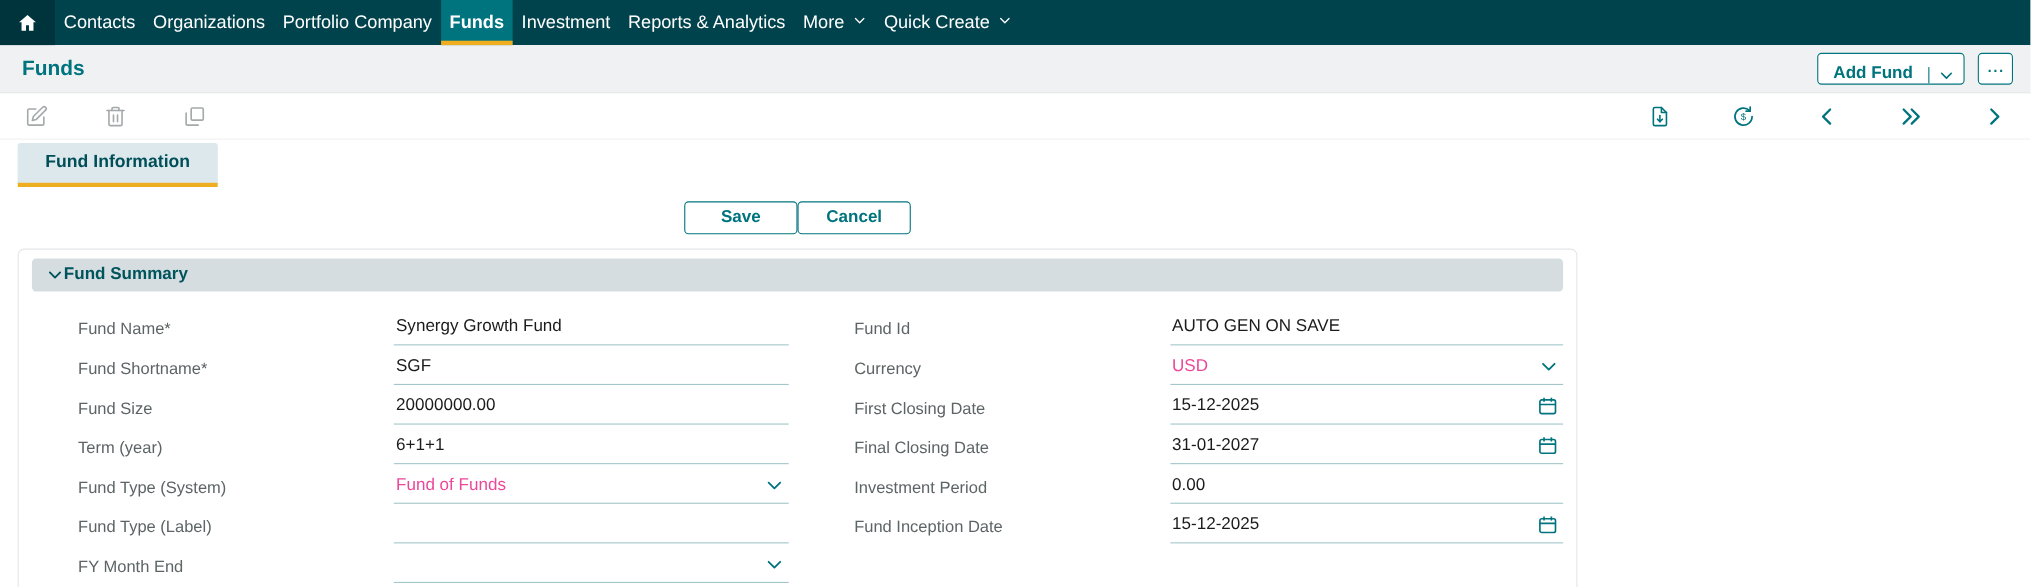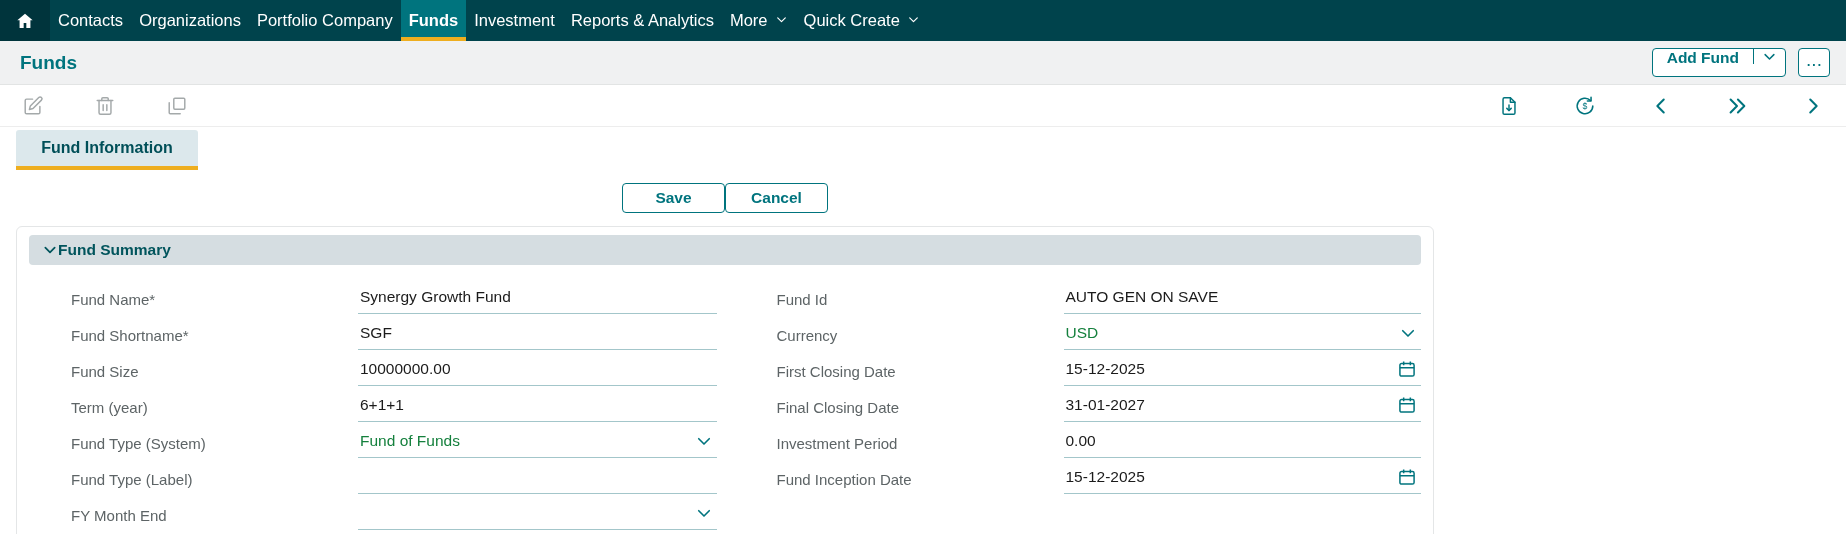--- a/index.html
+++ b/index.html
@@ -14,21 +14,21 @@
   .nav-item { display:flex; align-items:center; gap:7px; padding:0 8px; font-size:16.5px; font-weight:500;
     cursor:pointer; border-bottom:4px solid transparent; padding-top:4px; white-space:nowrap; }
   .nav-item.active { background:#00747e; border-bottom-color:#eeae1f; font-weight:bold; }
   .nav-item .nchev svg { width:13px; height:13px; }
 
   
   .page-header { height:44px; background:#f0f1f2; border-bottom:1px solid #e2e4e4;
     display:flex; align-items:center; padding:0 16px 0 20px; }
   .page-title { color:#00747e; font-size:19px; font-weight:bold; }
   .header-actions { margin-left:auto; display:flex; align-items:center; gap:12px; }
-  .split-btn { display:flex; align-items:flex-start; height:29px; background:#fff;
+  .split-btn { display:flex; align-items:flex-end; height:29px; background:#fff;
     border:1px solid #00747e; border-radius:4px; overflow:hidden; }
   .split-main { border:none; background:none; padding:0 14px; color:#00747e; font-weight:bold;
     font-size:15.5px; cursor:pointer; font-family:inherit; }
   .split-arrow { border:none; border-left:1px solid #00747e; background:none; width:32px;
     display:flex; align-items:center; justify-content:center; color:#00747e; cursor:pointer; }
   .split-arrow svg { width:15px; height:15px; }
   .more-btn { width:32px; height:29px; background:#fff; border:1px solid #00747e; border-radius:4px;
     color:#00747e; font-size:19px; line-height:1; cursor:pointer; display:flex; align-items:center;
     justify-content:center; padding-bottom:6px; font-family:inherit; }
 
@@ -61,21 +61,21 @@
   .form-grid { display:flex; gap:60px; padding:16px 0 0 42px; }
   .fcol { display:flex; flex-direction:column; }
   .fcol-left  { width:653px; }
   .fcol-right { width:652px; }
   .frow { display:flex; align-items:center; height:36px; }
   .flabel { width:287px; color:#5d6466; font-size:15px; flex:none; }
   .fctrl { flex:1; height:29px; border-bottom:1px solid #a3c6ca; display:flex; align-items:center;
     justify-content:space-between; padding:0 4px 3px 2px; cursor:text; }
   .fvalue { font-size:15.5px; color:#1b1b1b; white-space:nowrap; }
   .fctrl.select { cursor:pointer; }
-  .fctrl.select .fvalue { color:#15803d; }
+  .fctrl.select .fvalue { color:#ec4899; }
   .ficon { display:flex; align-items:center; color:#00747e; cursor:pointer; }
   .ficon svg { width:18px; height:18px; }
   .fctrl.date .ficon svg { width:20px; height:20px; }
 </style>
 </head>
 <body>
 
 <nav class="topnav">
   <div class="home-btn">
     <svg viewBox="0 0 24 24" fill="currentColor">
@@ -202,21 +202,21 @@
           </div>
           <div class="frow">
             <div class="flabel">Fund Shortname*</div>
             <div class="fctrl text">
               <span class="fvalue">SGF</span>
             </div>
           </div>
           <div class="frow">
             <div class="flabel">Fund Size</div>
             <div class="fctrl text">
-              <span class="fvalue">10000000.00</span>
+              <span class="fvalue">20000000.00</span>
             </div>
           </div>
           <div class="frow">
             <div class="flabel">Term (year)</div>
             <div class="fctrl text">
               <span class="fvalue">6+1+1</span>
             </div>
           </div>
           <div class="frow">
             <div class="flabel">Fund Type (System)</div>

